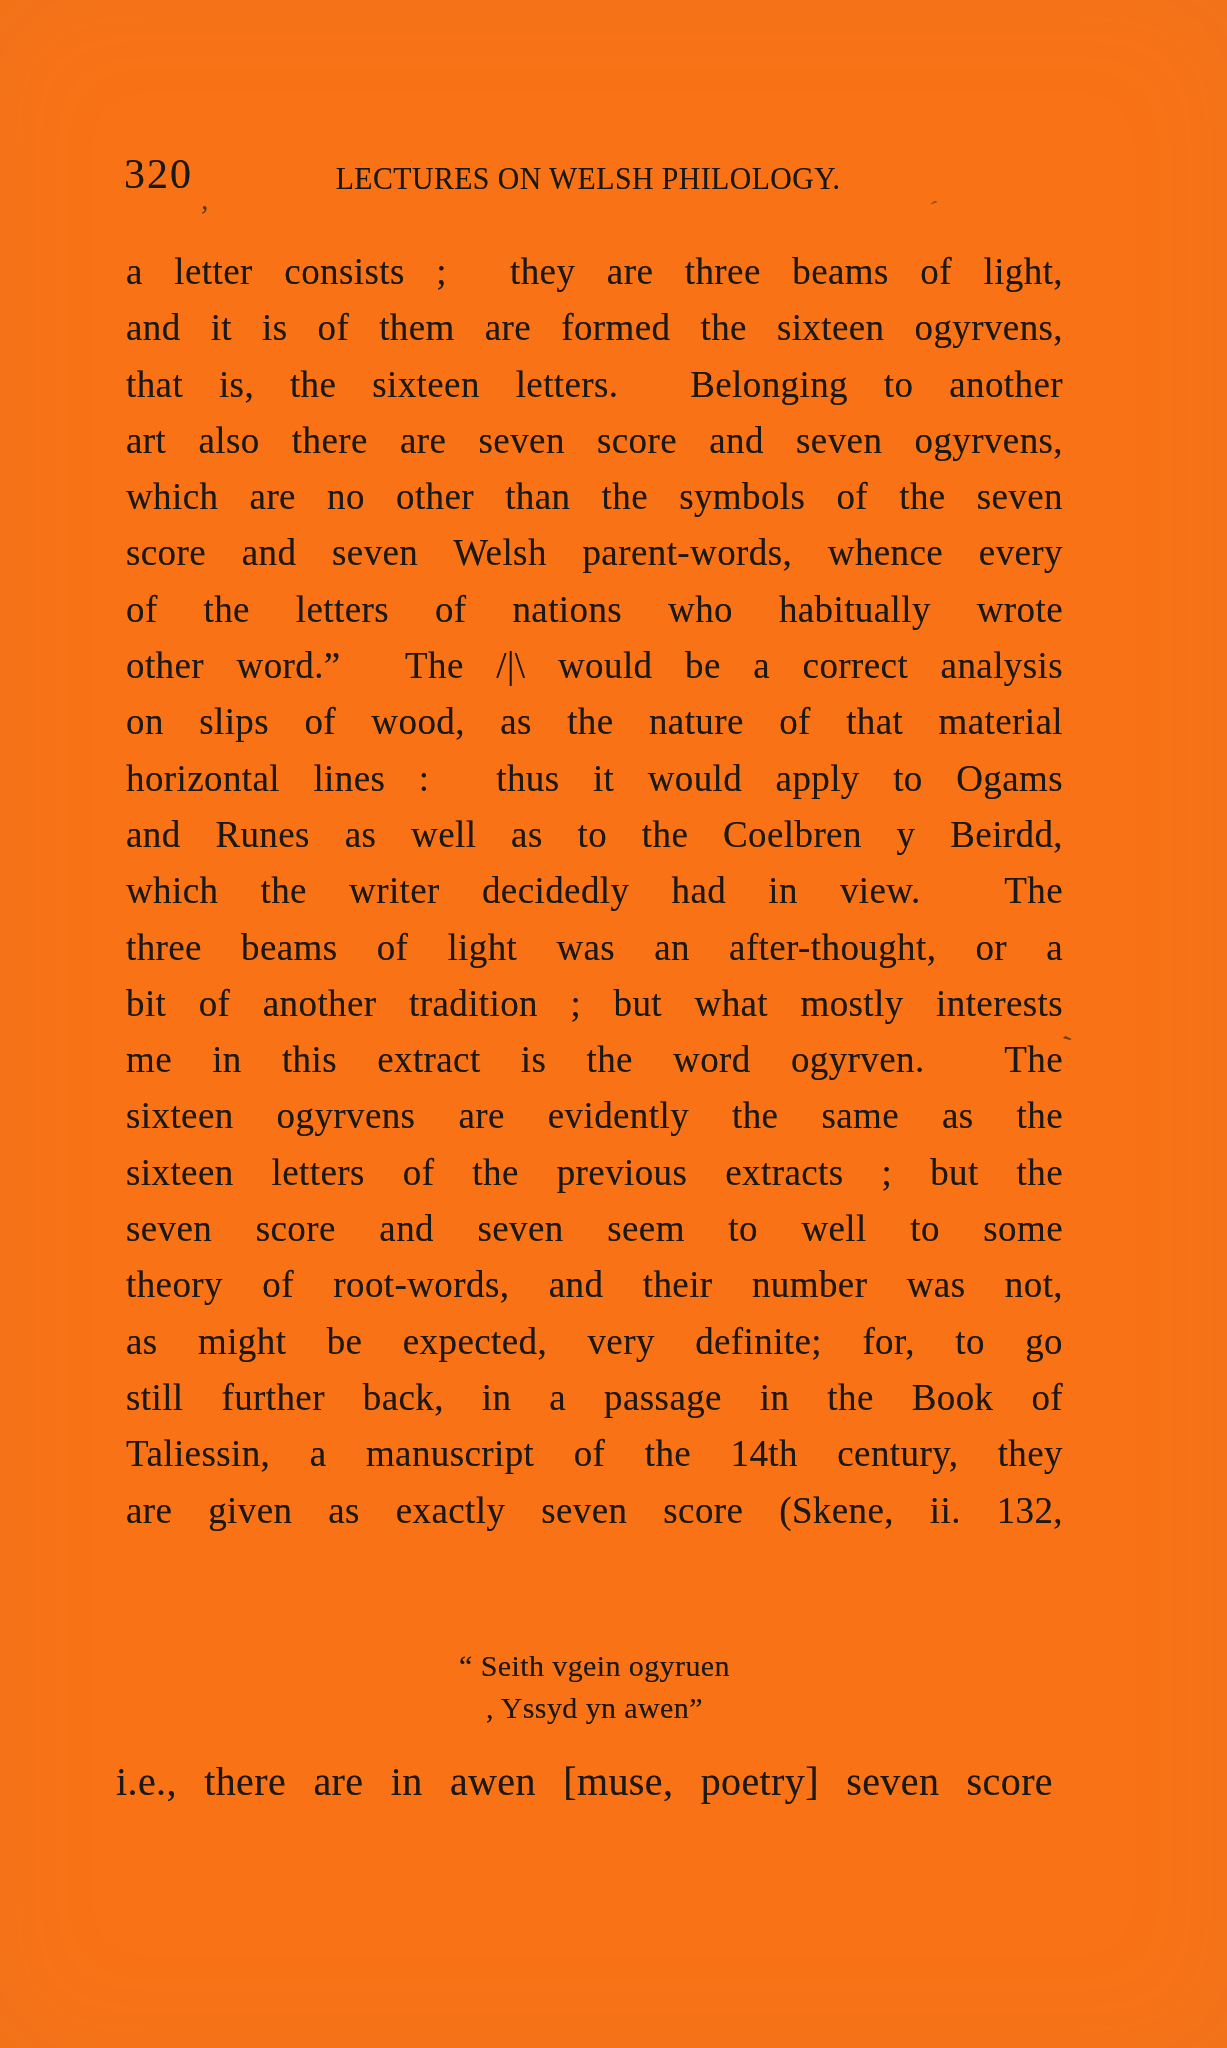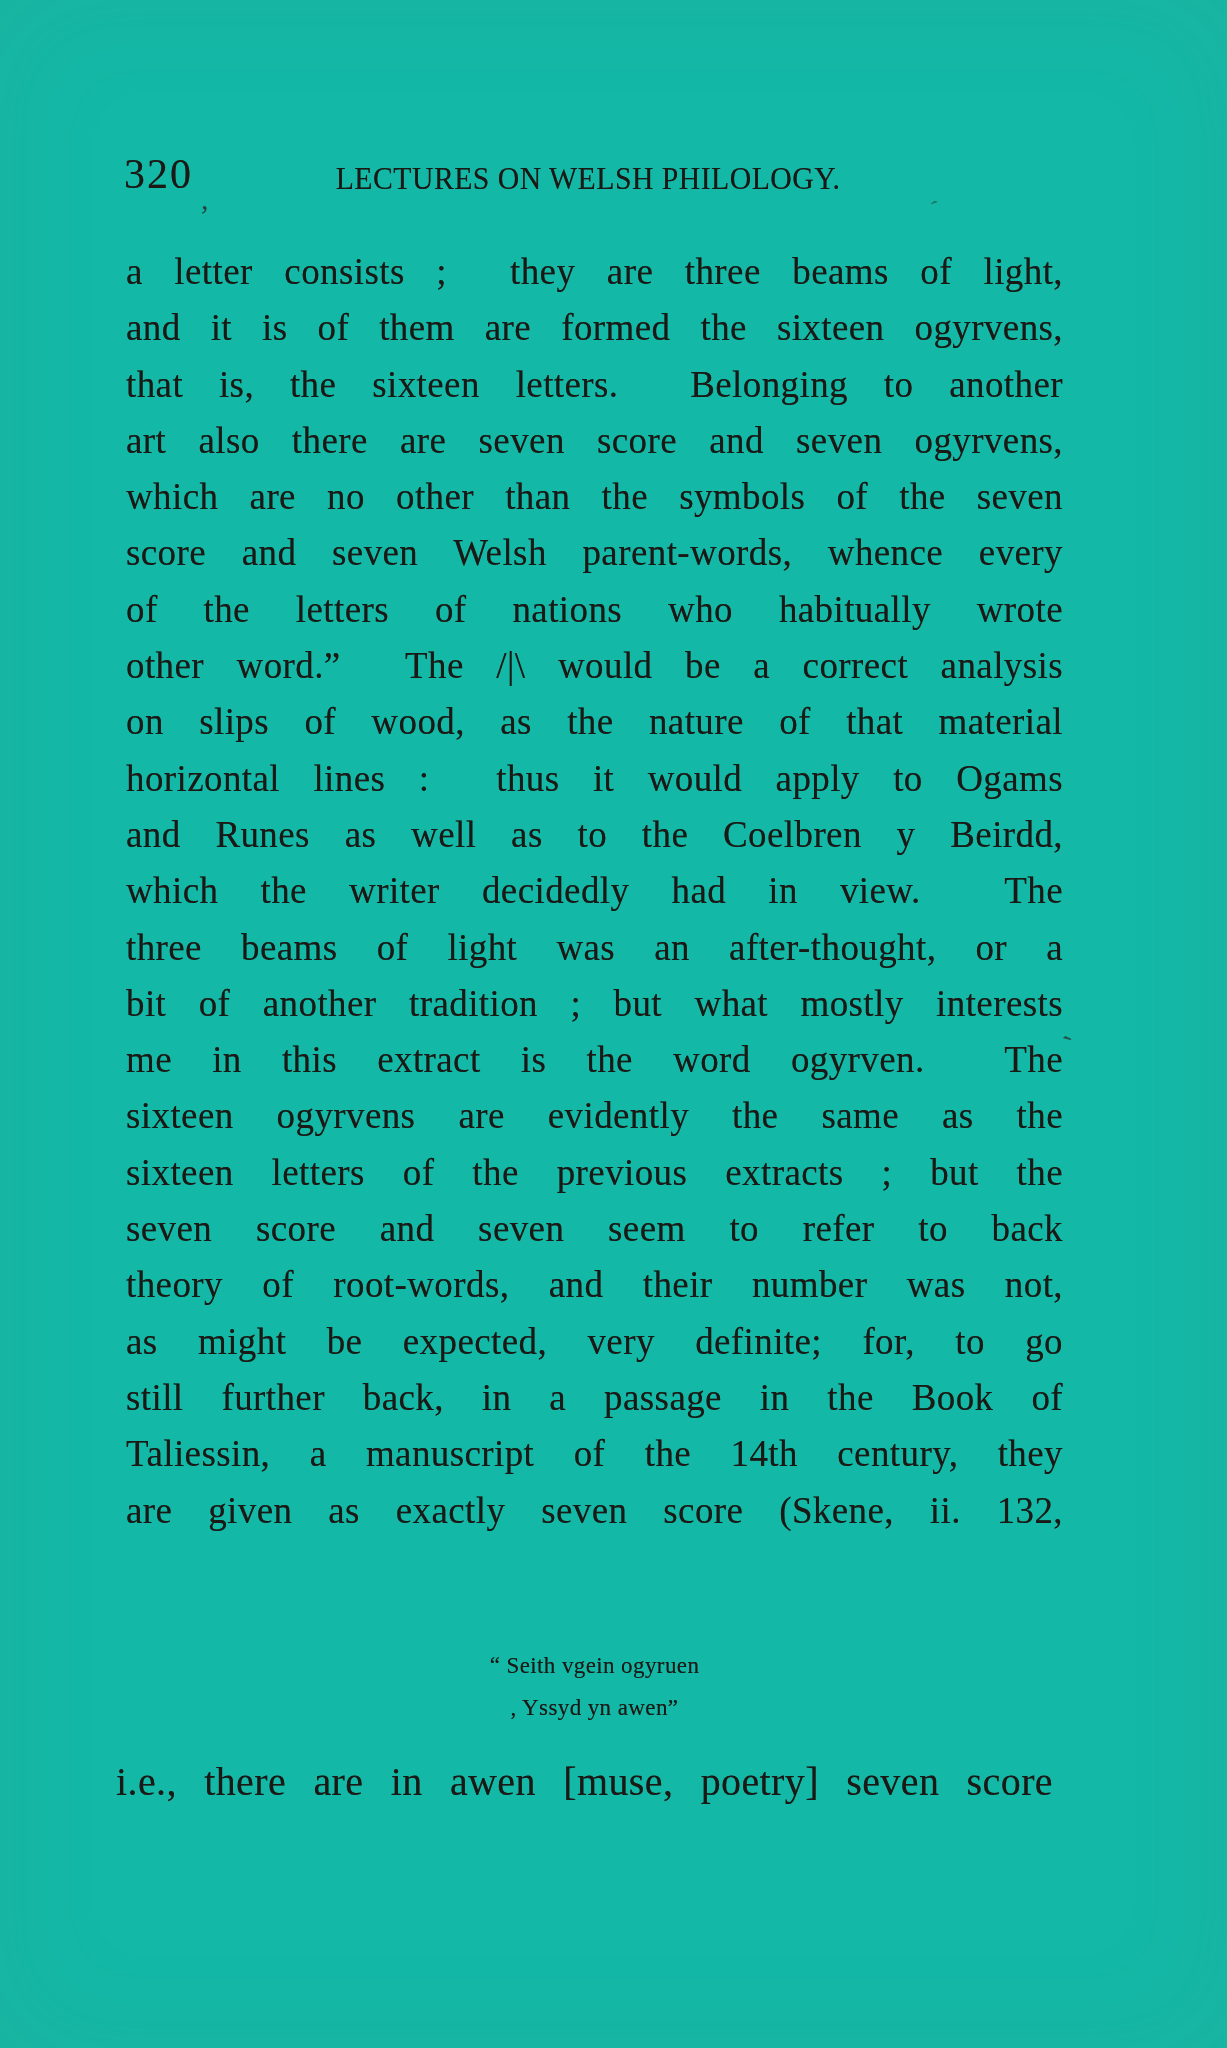--- a/index.html
+++ b/index.html
@@ -4,21 +4,21 @@
 <style>
   html, body {
     margin: 0;
     padding: 0;
     background: #ffffff;
   }
   .page {
     position: relative;
     width: 1227px;
     height: 2048px;
-    background: #14b8a6;
+    background: #f97316;
     overflow: hidden;
     font-family: "Liberation Serif", "DejaVu Serif", serif;
     color: #1b1915;
     box-shadow: inset 0 0 120px rgba(120,115,105,0.07);
   }
   .inked {
     text-shadow: 0 0 0.6px rgba(25,22,16,0.55);
   }
   
   .page-number {
@@ -62,21 +62,21 @@
     text-align-last: left;
   }
   .it { }
   
   .verse-quote {
     position: absolute;
     left: 126px;
     top: 1645px;
     width: 937px;
     text-align: center;
-    font-size: 23px;
+    font-size: 30px;
     line-height: 41.5px;
     letter-spacing: 0.4px;
   }
   
   .closing-line {
     position: absolute;
     left: 116px;
     top: 1754px;
     width: 937px;
     font-size: 40px;
@@ -115,21 +115,21 @@
       <div class="line"><span>other word.”&nbsp; The /|\ would be a correct analysis</span></div>
       <div class="line"><span>on slips of wood, as the nature of that material</span></div>
       <div class="line"><span>horizontal lines :&nbsp; thus it would apply to Ogams</span></div>
       <div class="line"><span>and Runes as well as to the </span><span class="it">Coelbren y Beirdd,</span></div>
       <div class="line"><span>which the writer decidedly had in view.&nbsp; The</span></div>
       <div class="line"><span>three beams of light was an after-thought, or a</span></div>
       <div class="line"><span>bit of another tradition ; but what mostly interests</span></div>
       <div class="line"><span>me in this extract is the word </span><span class="it">ogyrven</span><span>.&nbsp; The</span></div>
       <div class="line"><span>sixteen ogyrvens are evidently the same as the</span></div>
       <div class="line"><span>sixteen letters of the previous extracts ; but the</span></div>
-      <div class="line"><span>seven score and seven seem to refer to back</span></div>
+      <div class="line"><span>seven score and seven seem to well to some</span></div>
       <div class="line"><span>theory of root-words, and their number was not,</span></div>
       <div class="line"><span>as might be expected, very definite; for, to go</span></div>
       <div class="line"><span>still further back, in a passage in the Book of</span></div>
       <div class="line"><span>Taliessin, a manuscript of the 14th century, they</span></div>
       <div class="line"><span>are given as exactly seven score (Skene, ii. 132,</span></div>
     </div>
 
   <div class="verse-quote inked">
     <div>“ Seith vgein ogyruen</div>
     <div>,  Yssyd yn awen”</div>

